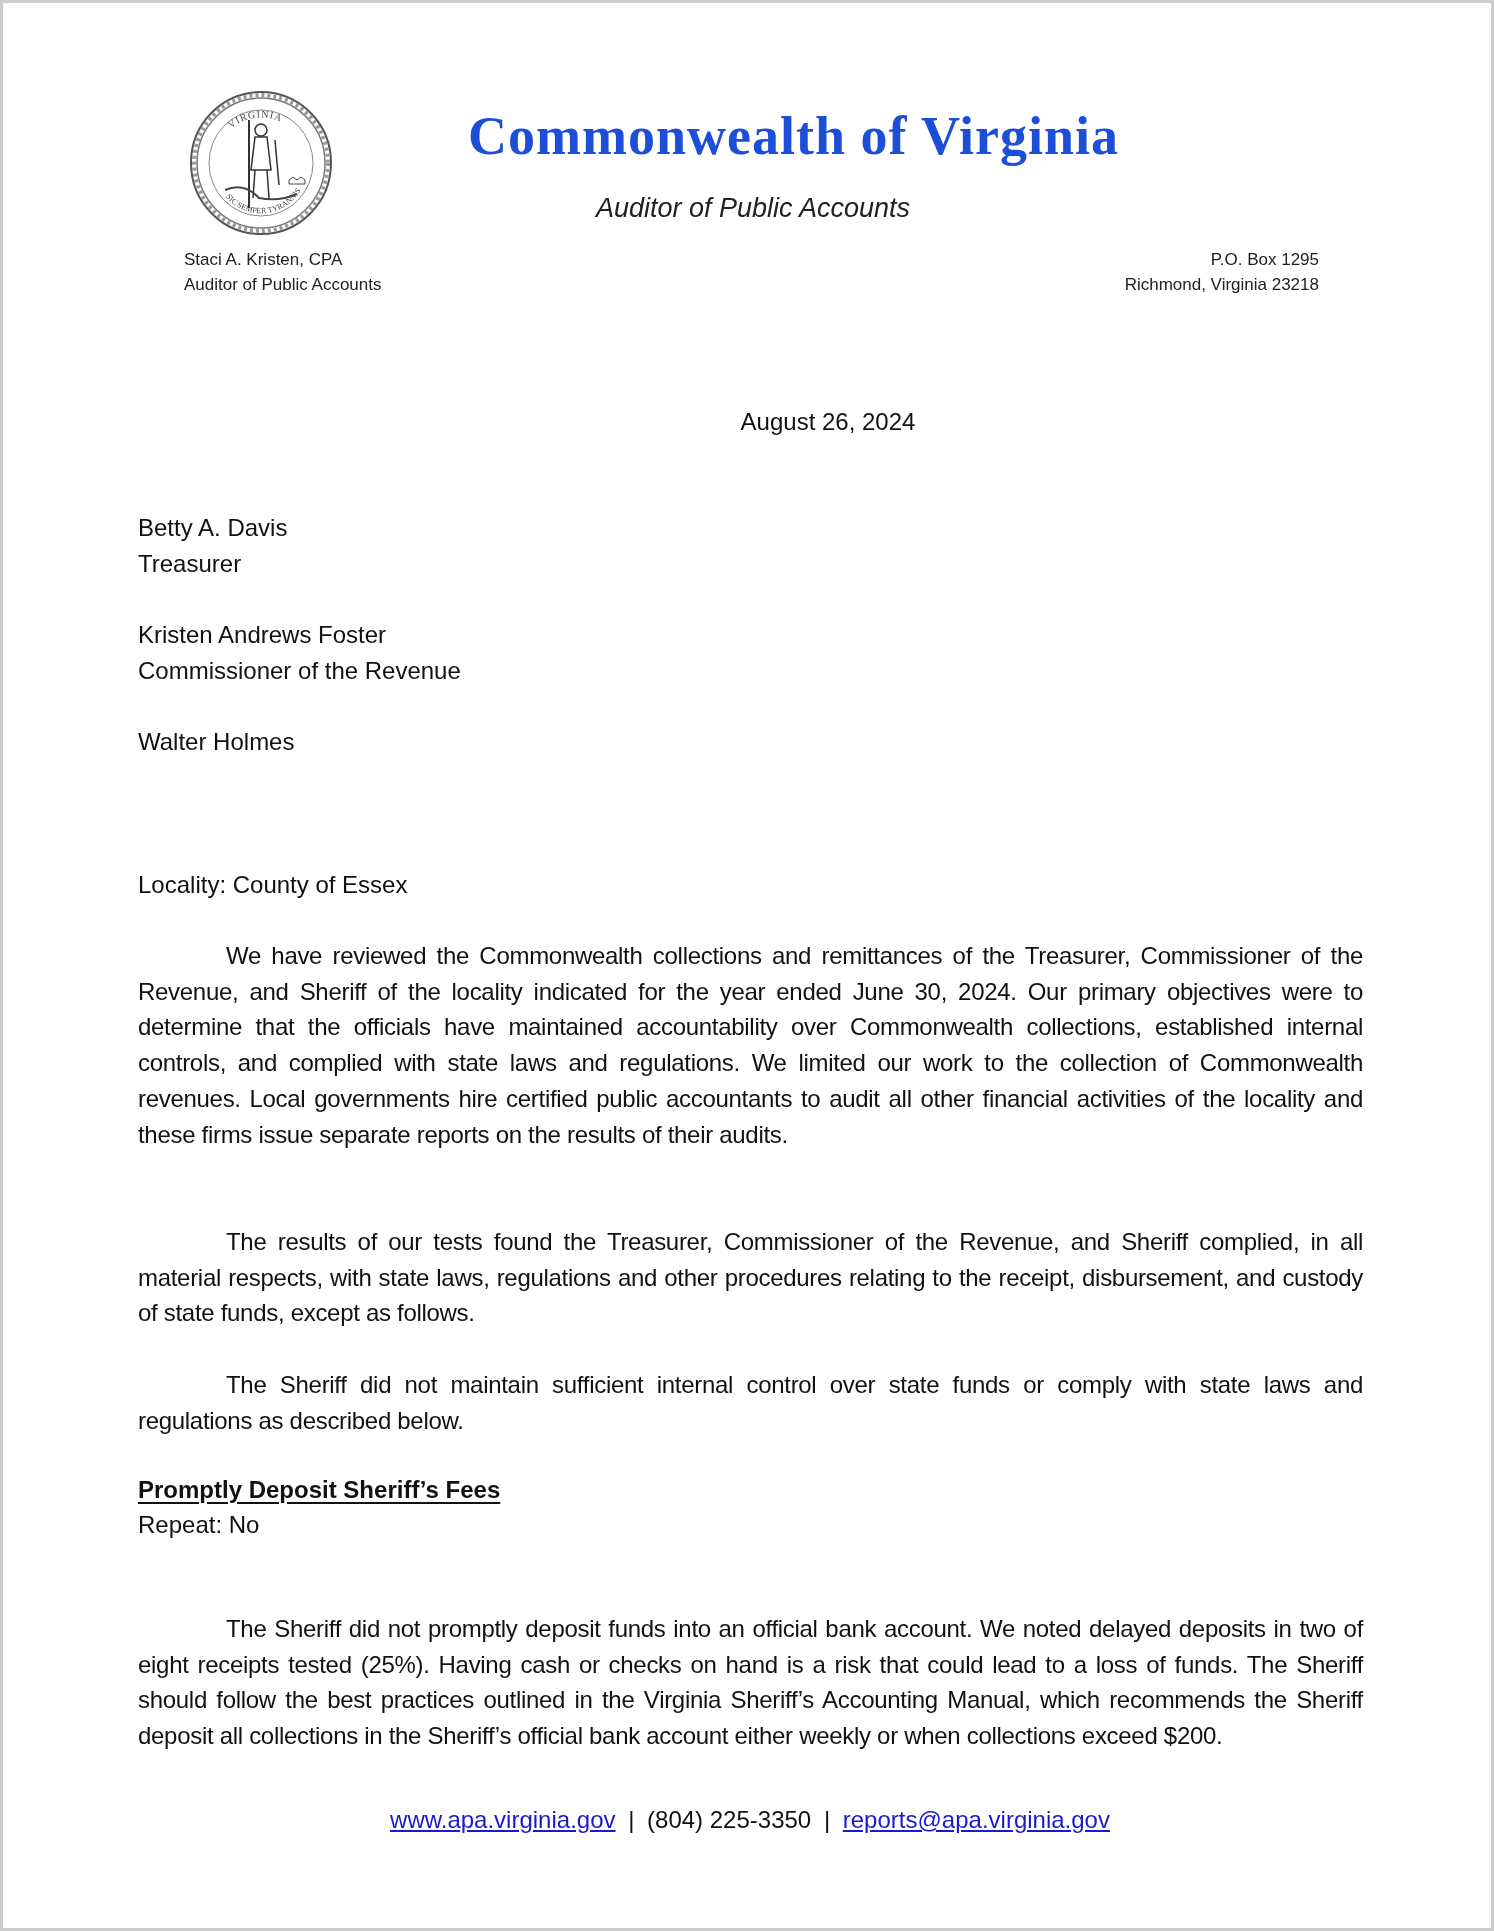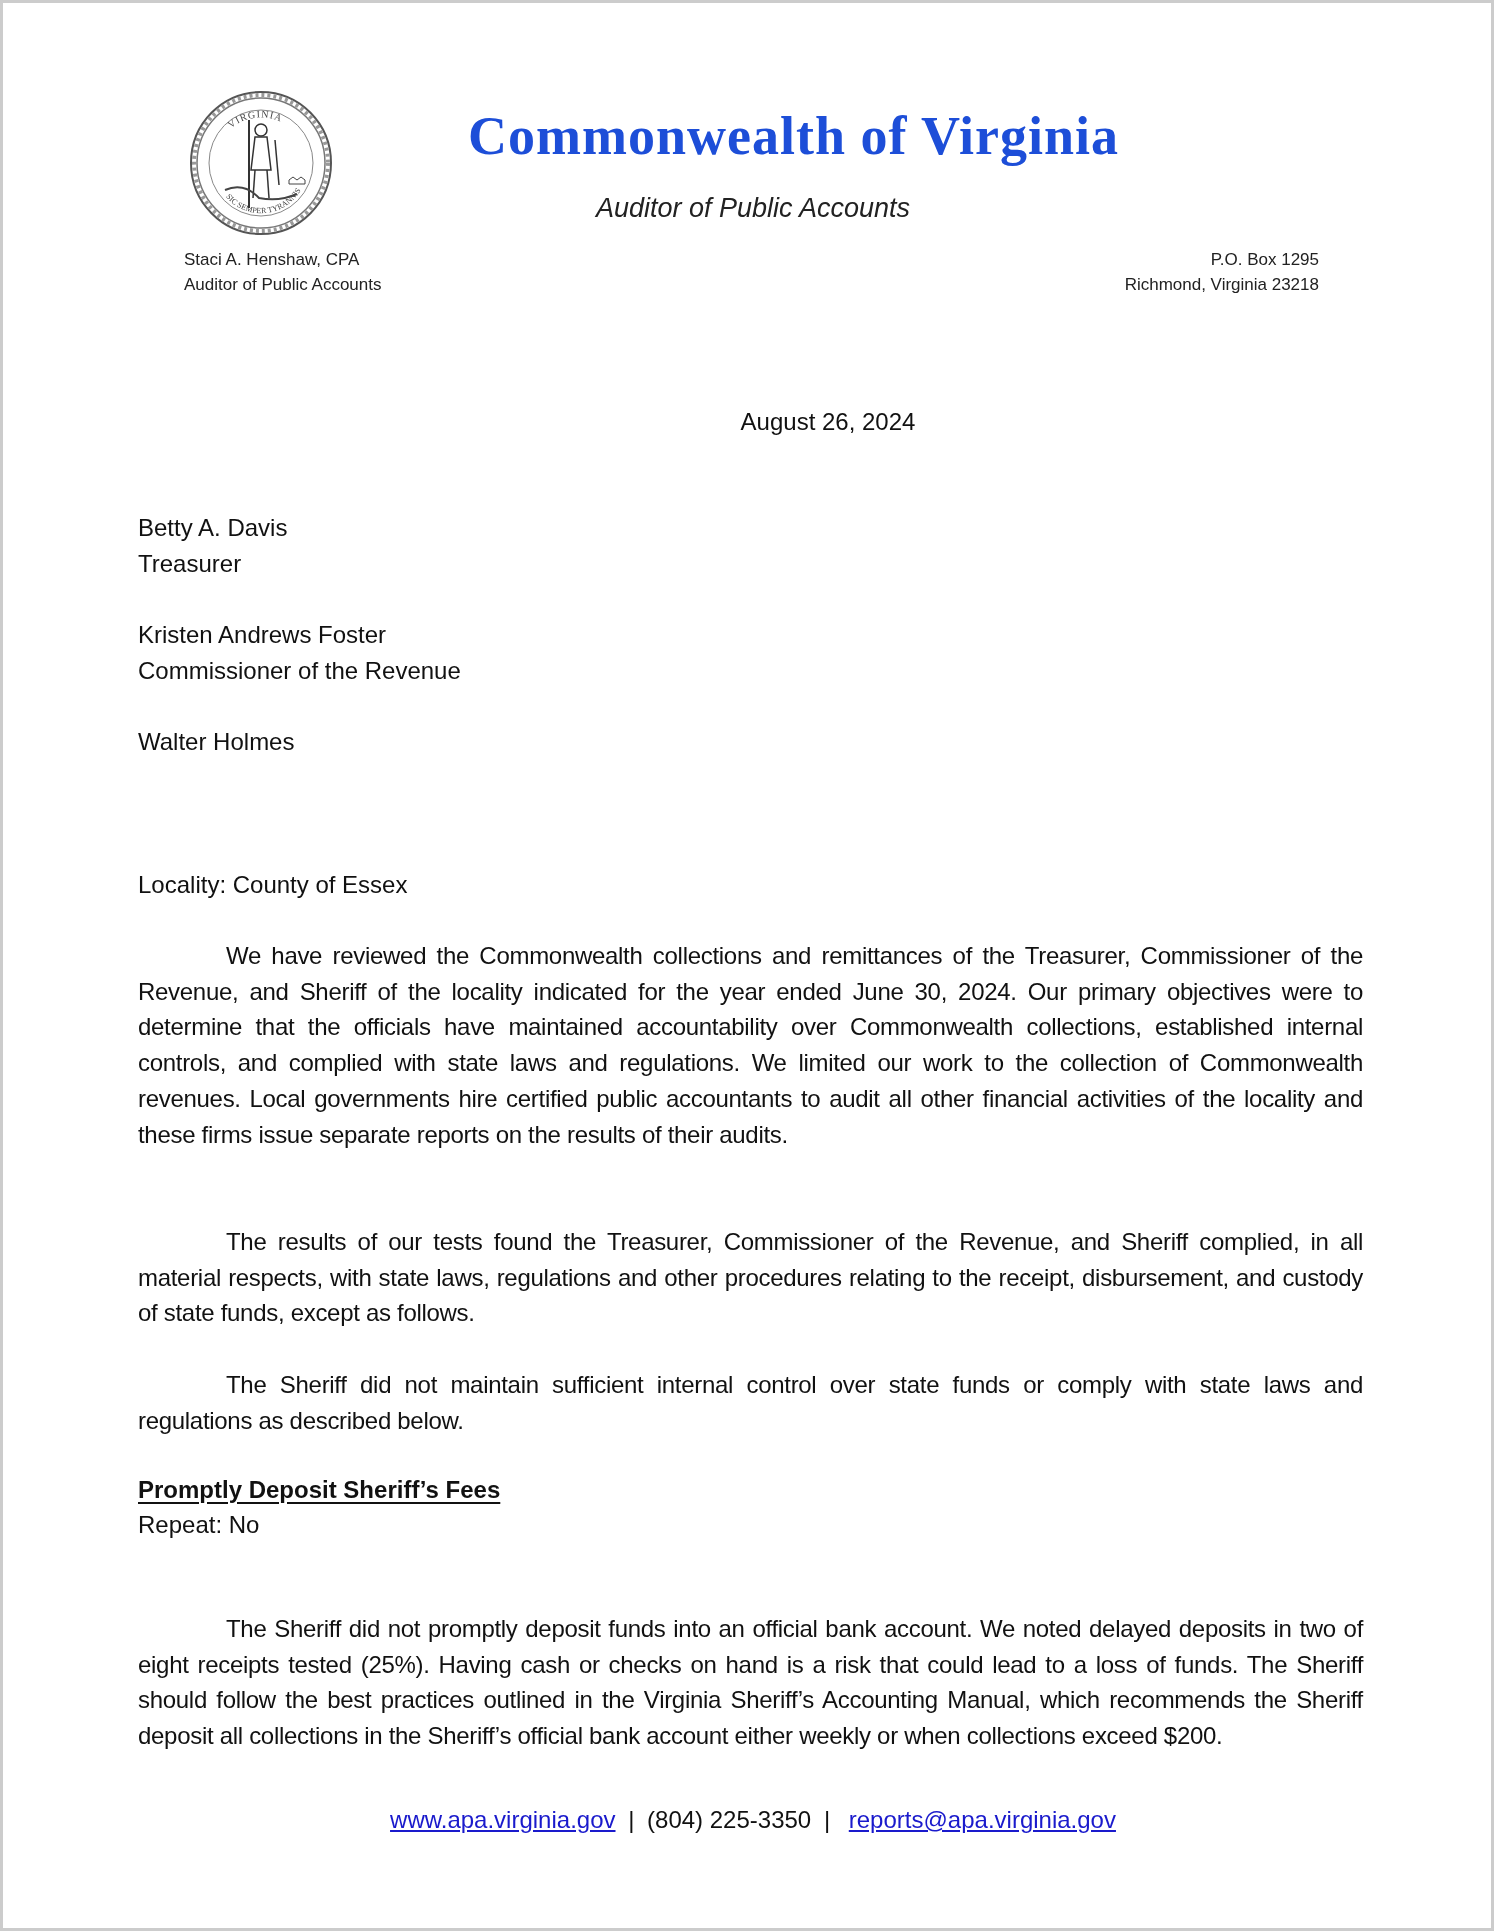--- a/index.html
+++ b/index.html
@@ -31,21 +31,21 @@
   .para { left: 135px; width: 1225px; text-align: justify; text-indent: 88px; font-size: 24px; line-height: 35.7px; letter-spacing: -0.3px; }
   .p1 { top: 935px; }
   .p2 { top: 1221px; }
   .p3 { top: 1364px; }
   .heading { left: 135px; top: 1469px; font-weight: bold; text-decoration: underline; text-underline-offset: 4px; font-size: 24px; line-height: 35.7px; }
   .repeat { left: 135px; top: 1504px; font-size: 24px; line-height: 35.7px; }
   .p4 { top: 1576px; margin-top: 32px; }
   .footer {
     left: 200px; top: 1800px; width: 1094px; text-align: center; font-size: 24px; line-height: 34px; color: #111;
   }
-  .footer a { color: #1a1acc; text-decoration: underline; margin-left: 6px; }
+  .footer a { color: #1a1acc; text-decoration: underline; }
   .footer .sep { margin: 0 6px; }
 </style>
 </head>
 <body>
 
 <div class="page">
 
   <div class="abs seal">
     <svg width="144" height="146" viewBox="0 0 144 146">
       <ellipse cx="72" cy="73" rx="70" ry="71" fill="none" stroke="#555" stroke-width="2"></ellipse>
@@ -69,21 +69,21 @@
       <line x1="78" y1="80" x2="80" y2="108" stroke="#333" stroke-width="1.5"></line>
       <path d="M36 100 Q55 92 70 108 Q90 112 108 104" fill="none" stroke="#444" stroke-width="2"></path>
       <path d="M100 90 l4 -3 l4 3 l4 -3 l4 3 v4 h-16 z" fill="none" stroke="#444" stroke-width="1"></path>
     </svg>
   </div>
 
   <div class="abs title">Commonwealth of Virginia</div>
   <div class="abs subtitle">Auditor of Public Accounts</div>
 
   <div class="abs small left-block">
-    <div>Staci A. Henshaw, CPA</div>
+    <div>Staci A. Kristen, CPA</div>
     <div>Auditor of Public Accounts</div>
   </div>
   <div class="abs small right-block">
     <div>P.O. Box 1295</div>
     <div>Richmond, Virginia 23218</div>
   </div>
 
   <div class="abs date">August 26, 2024</div>
 
   <div class="abs body recipients">

